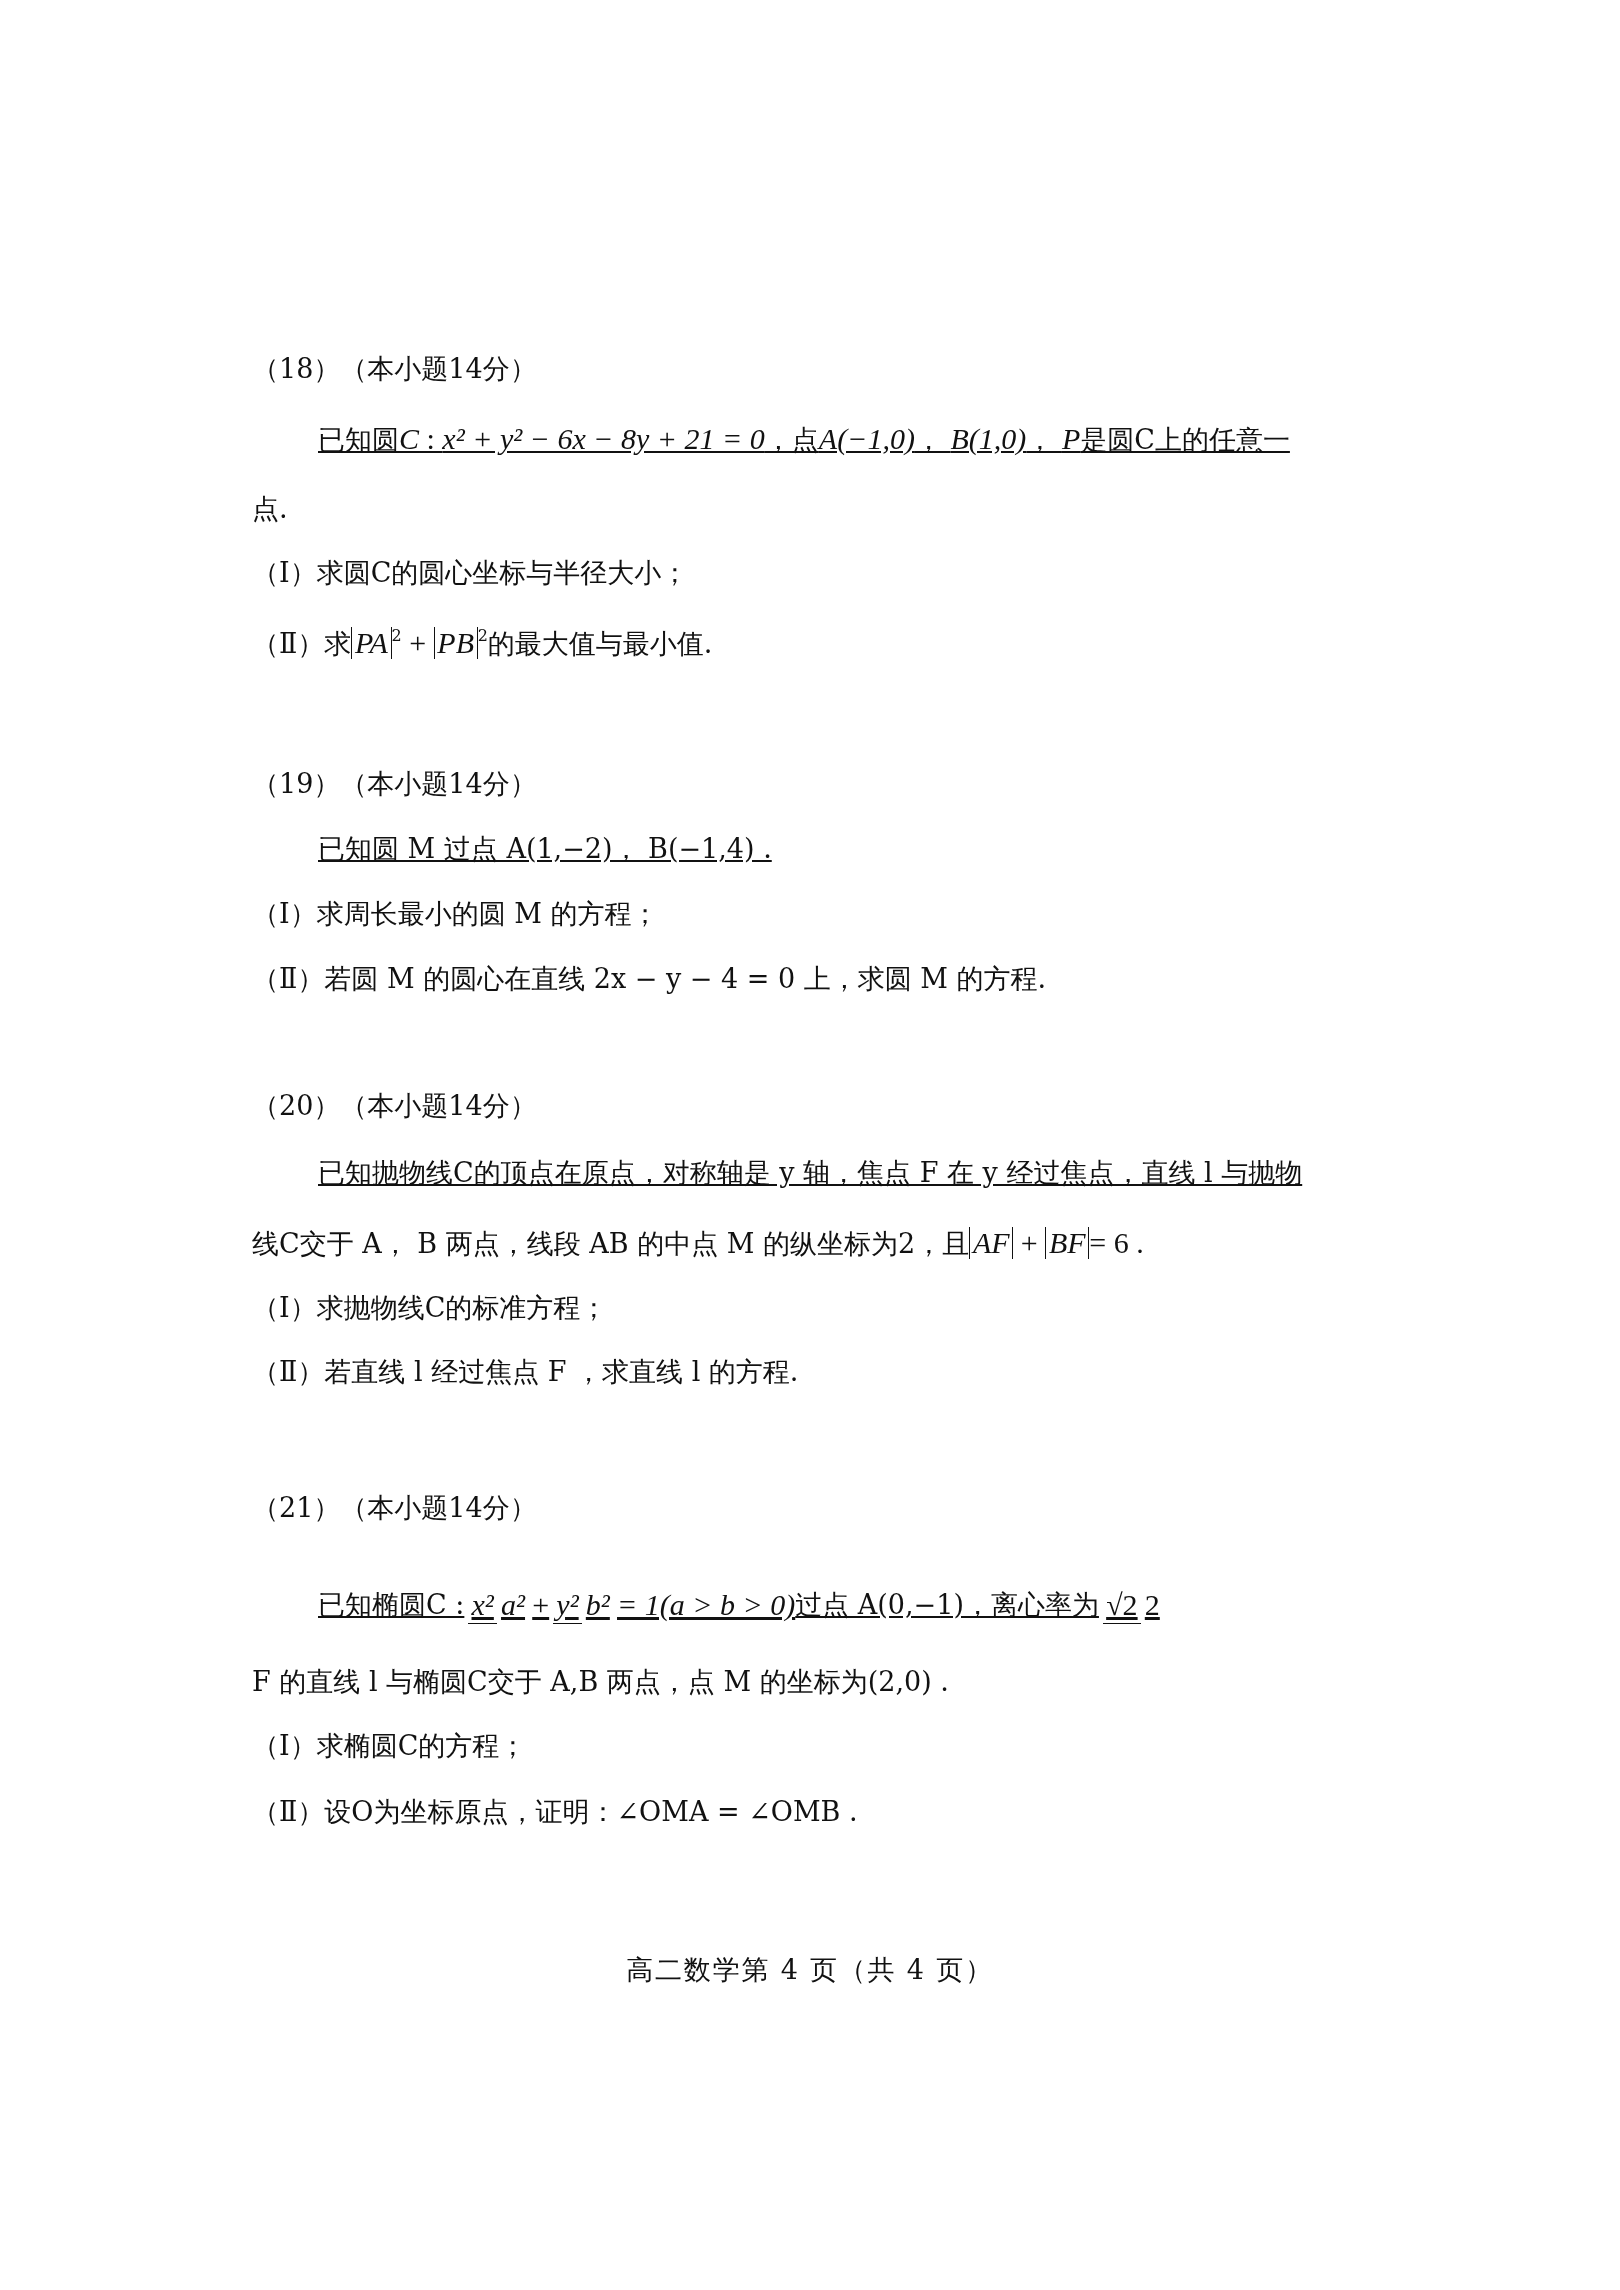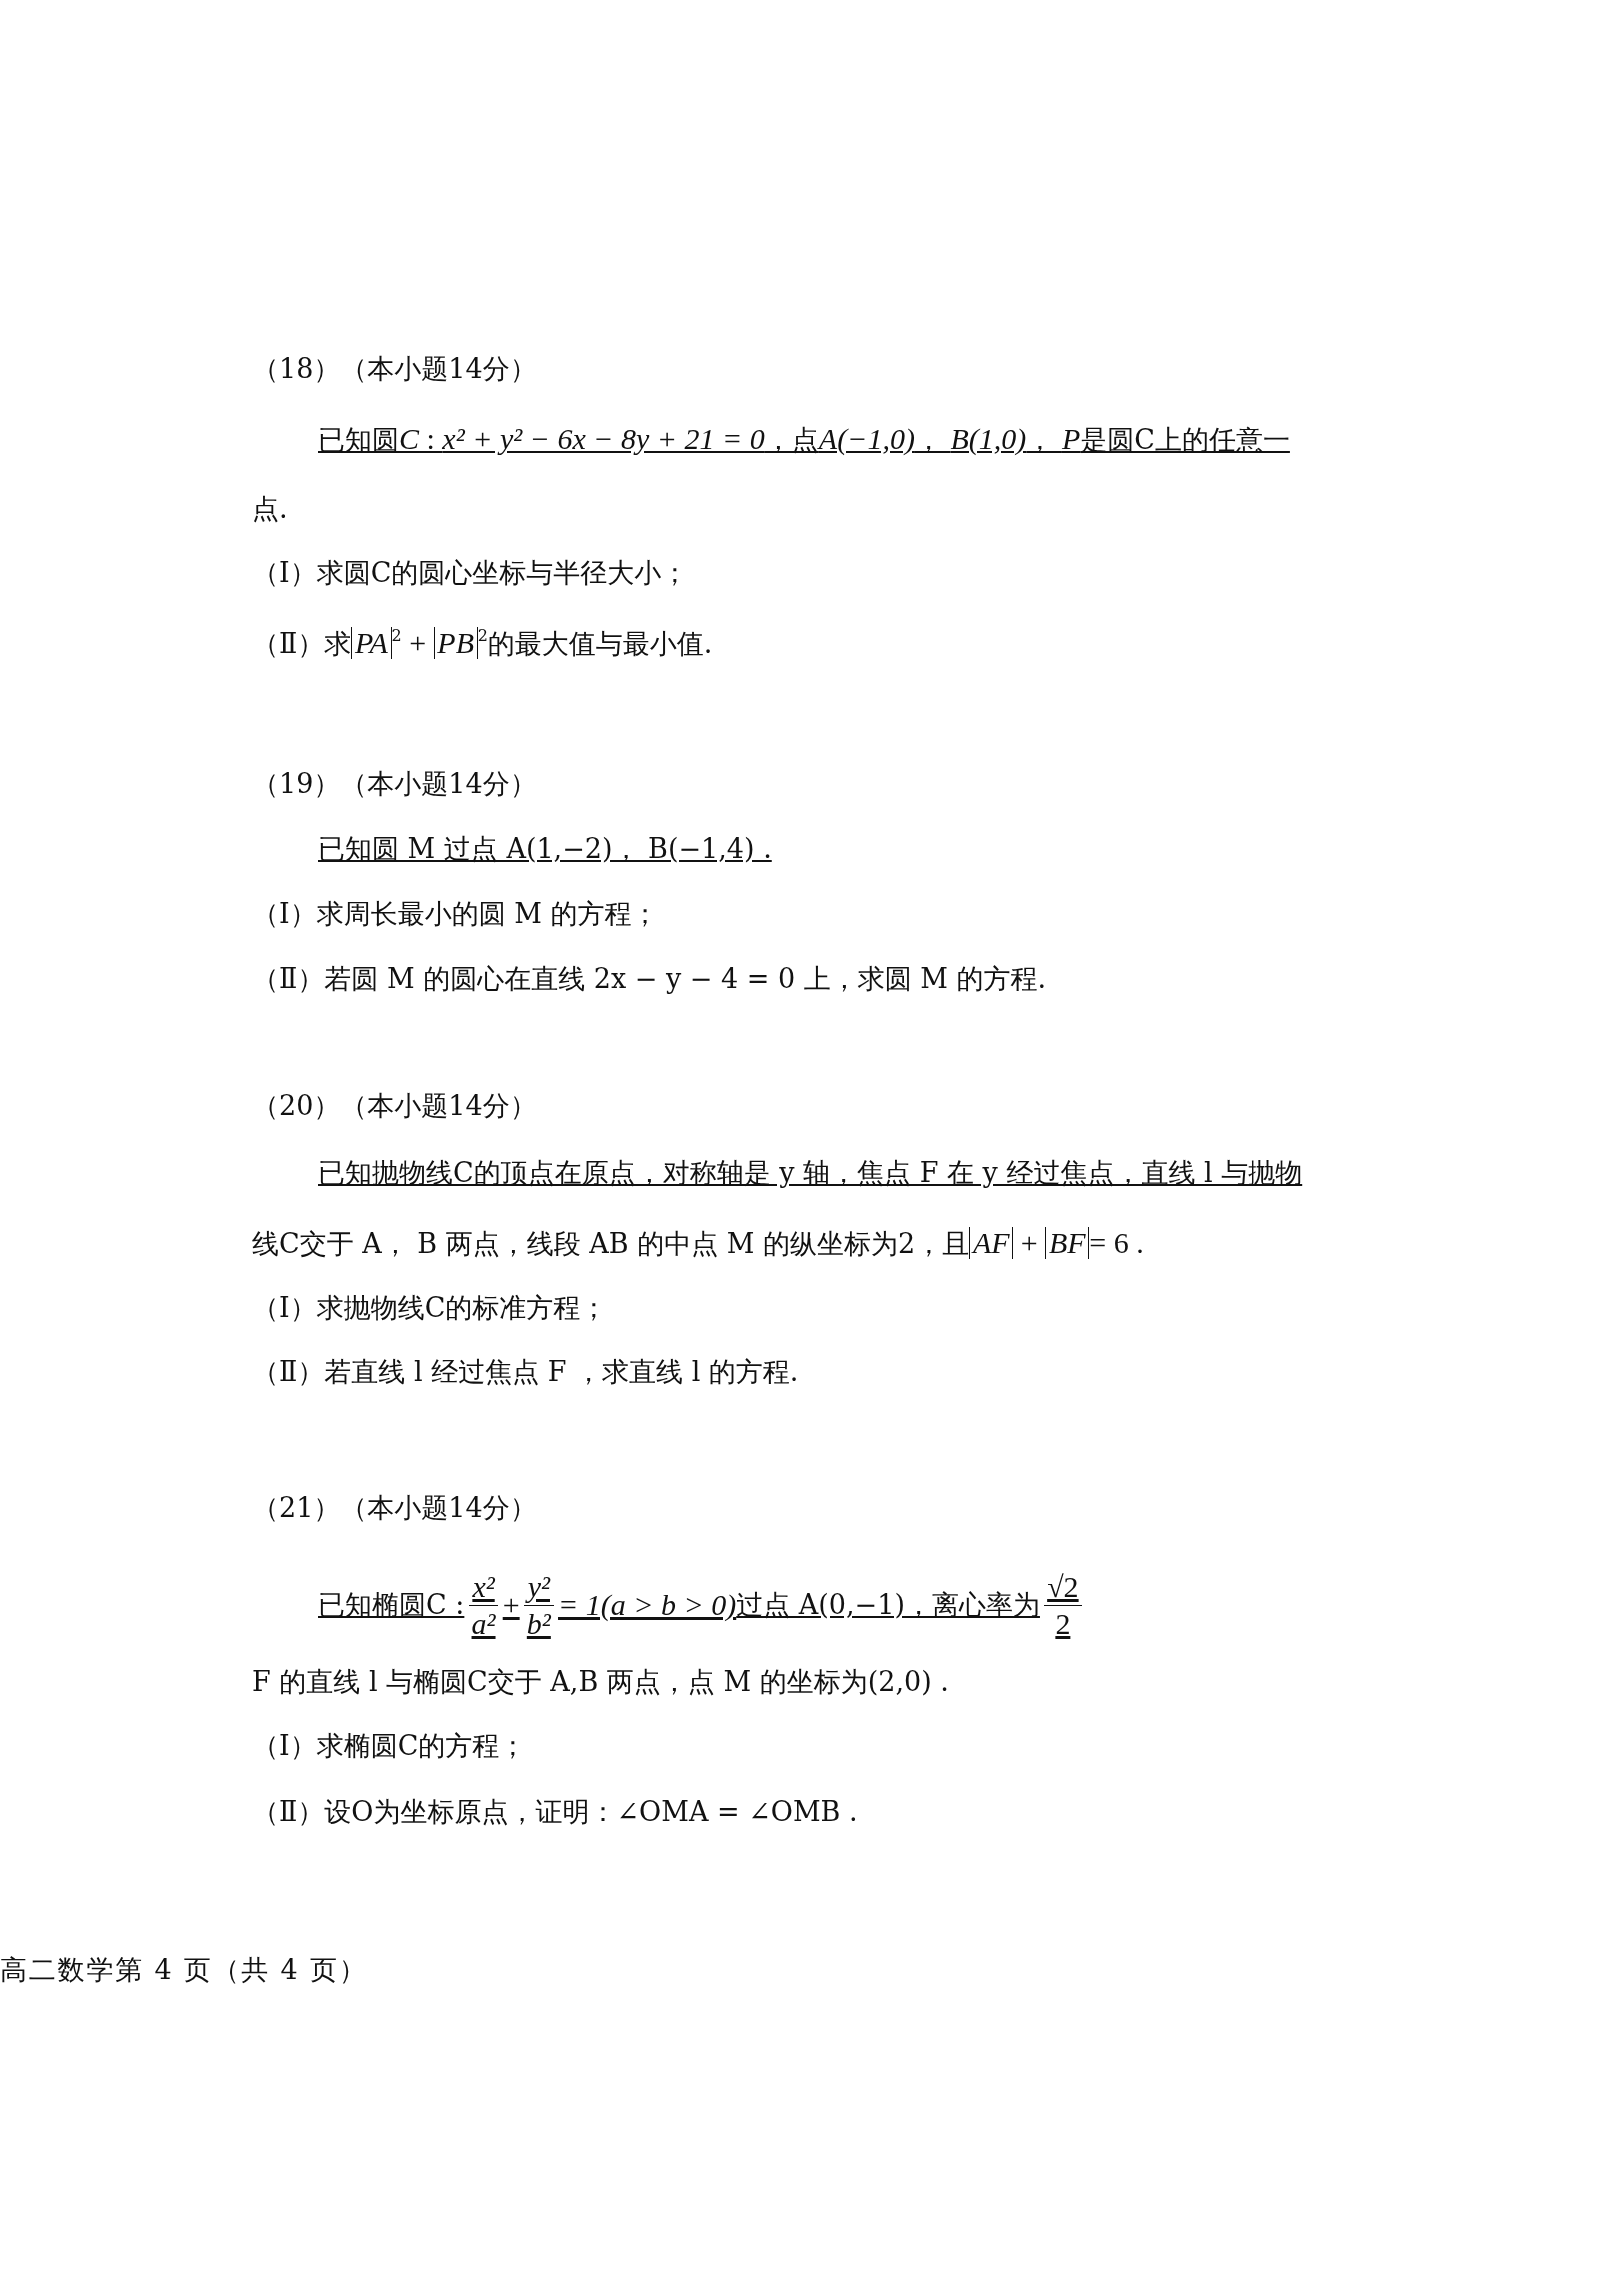--- a/index.html
+++ b/index.html
@@ -13,24 +13,24 @@
     font-size: 27px;
     line-height: 36px;
     white-space: nowrap;
   }
   .indent { left: 318px; text-decoration: underline; }
   .flush { left: 252px; }
   .m { font-family: "Liberation Serif", "DejaVu Serif", serif; font-size: 30px; }
   .i { font-style: italic; }
   sup { font-size: 16px; vertical-align: 12.5px; line-height: 0; }
   .abs { display: inline-block; border-left: 1.8px solid #111; border-right: 1.8px solid #111; padding: 0 2.7px; line-height: 32px; font-style: italic; }
-  .frac { display: inline-flex; flex-direction: column; align-items: center; vertical-align: middle; margin: 0 3.6px; font-family: "Liberation Serif", serif; font-size: 30px; line-height: 36px; }
+  .frac { display: inline-flex; vertical-align: middle; margin: 0 3.6px; font-family: "Liberation Serif", serif; font-size: 30px; line-height: 36px; }
   .frac .num { border-bottom: 1.8px solid #111; padding: 0 3.6px; }
   .frac .den { padding: 0 3.6px; }
-  .footer { position: absolute; top: 1952px; left: 0; width: 1620px; font-size: 27px; letter-spacing: 1.8px; }
+  .footer { position: absolute; top: 1952px; left: 0; width: 1620px; text-align: center; font-size: 27px; letter-spacing: 1.8px; }
 </style>
 </head>
 <body>
 
 <div class="line flush" style="top:351px">（18）（本小题14分）</div>
 <div class="line indent" style="top:421px">
   <span>已知圆</span><span class="m i">C</span><span class="m"> : </span><span class="m i">x² + y² − 6x − 8y + 21 = 0</span><span>，点</span><span class="m i">A(−1,0)</span><span>， </span><span class="m i">B(1,0)</span><span>， </span><span class="m i">P</span><span>是圆C上的任意一</span>
 </div>
 <div class="line flush" style="top:491px">点.</div>
 <div class="line flush" style="top:555px">（Ⅰ）求圆C的圆心坐标与半径大小；</div>

